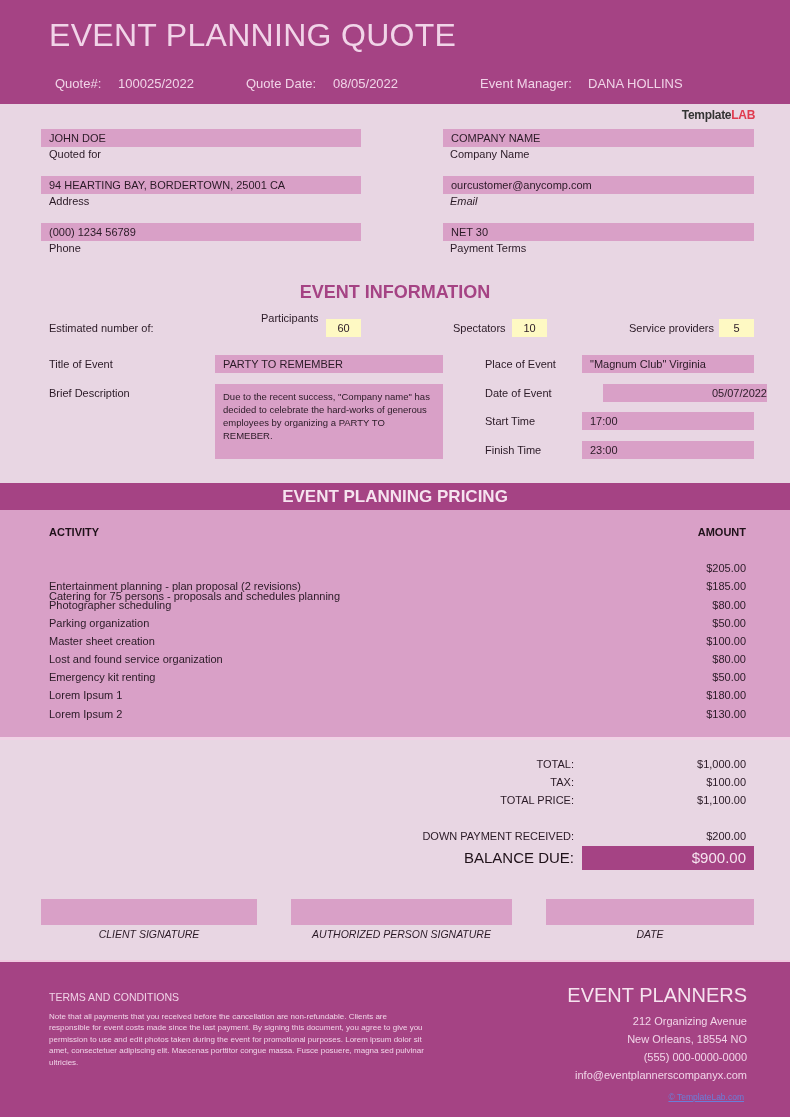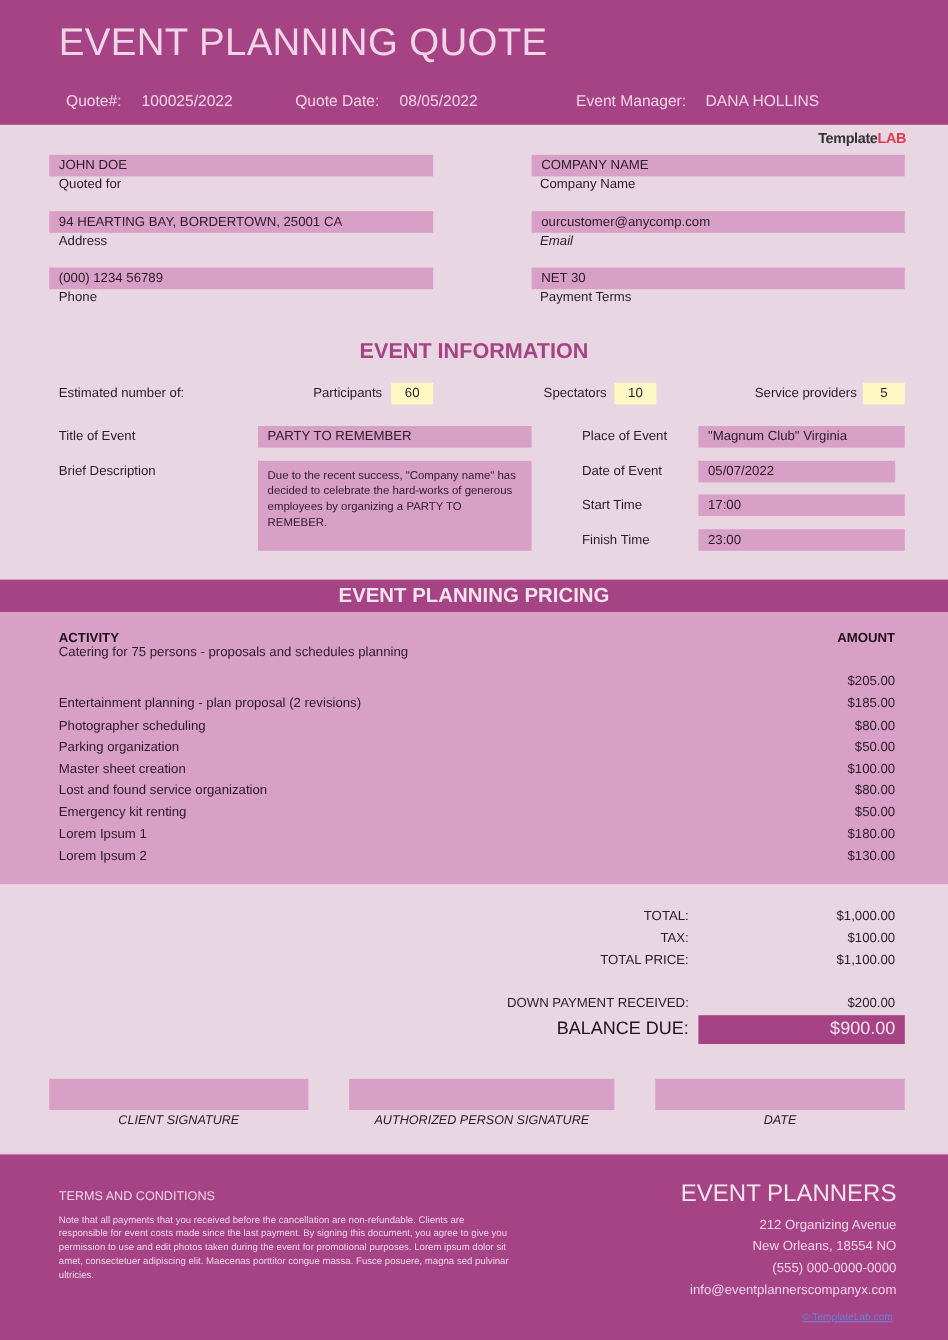--- a/index.html
+++ b/index.html
@@ -153,49 +153,49 @@
 <div class="field-box" style="left:443px; top:129px; width:311px;">COMPANY NAME</div>
 <div class="field-label" style="left:450px; top:148px;">Company Name</div>
 <div class="field-box" style="left:443px; top:176px; width:311px;">ourcustomer@anycomp.com</div>
 <div class="field-label" style="left:450px; top:195px;font-style:italic;">Email</div>
 <div class="field-box" style="left:443px; top:223px; width:311px;">NET 30</div>
 <div class="field-label" style="left:450px; top:242px;">Payment Terms</div>
 
 <div class="section-title" style="top:282px;">EVENT INFORMATION</div>
 
 <div class="small-label" style="left:49px; top:322px;">Estimated number of:</div>
-<div class="small-label" style="left:261px; top:322px;">Participants</div>
+<div class="small-label" style="left:261px; top:312px;">Participants</div>
 <div class="count-box" style="left:326px; top:319px; width:35px;">60</div>
 <div class="small-label" style="left:453px; top:322px;">Spectators</div>
 <div class="count-box" style="left:512px; top:319px; width:35px;">10</div>
 <div class="small-label" style="left:629px; top:322px;">Service providers</div>
 <div class="count-box" style="left:719px; top:319px; width:35px;">5</div>
 
 <div class="small-label" style="left:49px; top:358px;">Title of Event</div>
 <div class="field-box" style="left:215px; top:355px; width:228px;">PARTY TO REMEMBER</div>
 <div class="small-label" style="left:49px; top:387px;">Brief Description</div>
 <div class="desc-box">Due to the recent success, "Company name" has decided to celebrate the hard-works of generous employees by organizing a PARTY TO REMEBER.</div>
 
 <div class="small-label" style="left:485px; top:358px;">Place of Event</div>
 <div class="field-box" style="left:582px; top:355px; width:172px;">"Magnum Club" Virginia</div>
 <div class="small-label" style="left:485px; top:387px;">Date of Event</div>
-<div class="field-box" style="left:582px; top:384px; width:164px;">05/07/2022</div>
+<div class="field-box" style="left:603px; top:384px; width:164px;text-align:right;">05/07/2022</div>
 <div class="small-label" style="left:485px; top:415px;">Start Time</div>
 <div class="field-box" style="left:582px; top:412px; width:172px;">17:00</div>
 <div class="small-label" style="left:485px; top:444px;">Finish Time</div>
 <div class="field-box" style="left:582px; top:441px; width:172px;">23:00</div>
 
 <div class="pricing-bar">EVENT PLANNING PRICING</div>
 <div class="pricing-body"></div>
 <div class="pricing-divider"></div>
 
 <div class="col-head" style="left:49px;">ACTIVITY</div>
 <div class="col-head" style="right:44px;">AMOUNT</div>
 
-<div class="activity" style="top:538px;">Catering for 75 persons - proposals and schedules planning</div>
+<div class="activity" style="top:590px;">Catering for 75 persons - proposals and schedules planning</div>
 <div class="amount" style="top:562px;">$205.00</div>
 <div class="activity" style="top:580px;">Entertainment planning - plan proposal (2 revisions)</div>
 <div class="amount" style="top:580px;">$185.00</div>
 <div class="activity" style="top:599px;">Photographer scheduling</div>
 <div class="amount" style="top:599px;">$80.00</div>
 <div class="activity" style="top:617px;">Parking organization</div>
 <div class="amount" style="top:617px;">$50.00</div>
 <div class="activity" style="top:635px;">Master sheet creation</div>
 <div class="amount" style="top:635px;">$100.00</div>
 <div class="activity" style="top:653px;">Lost and found service organization</div>

